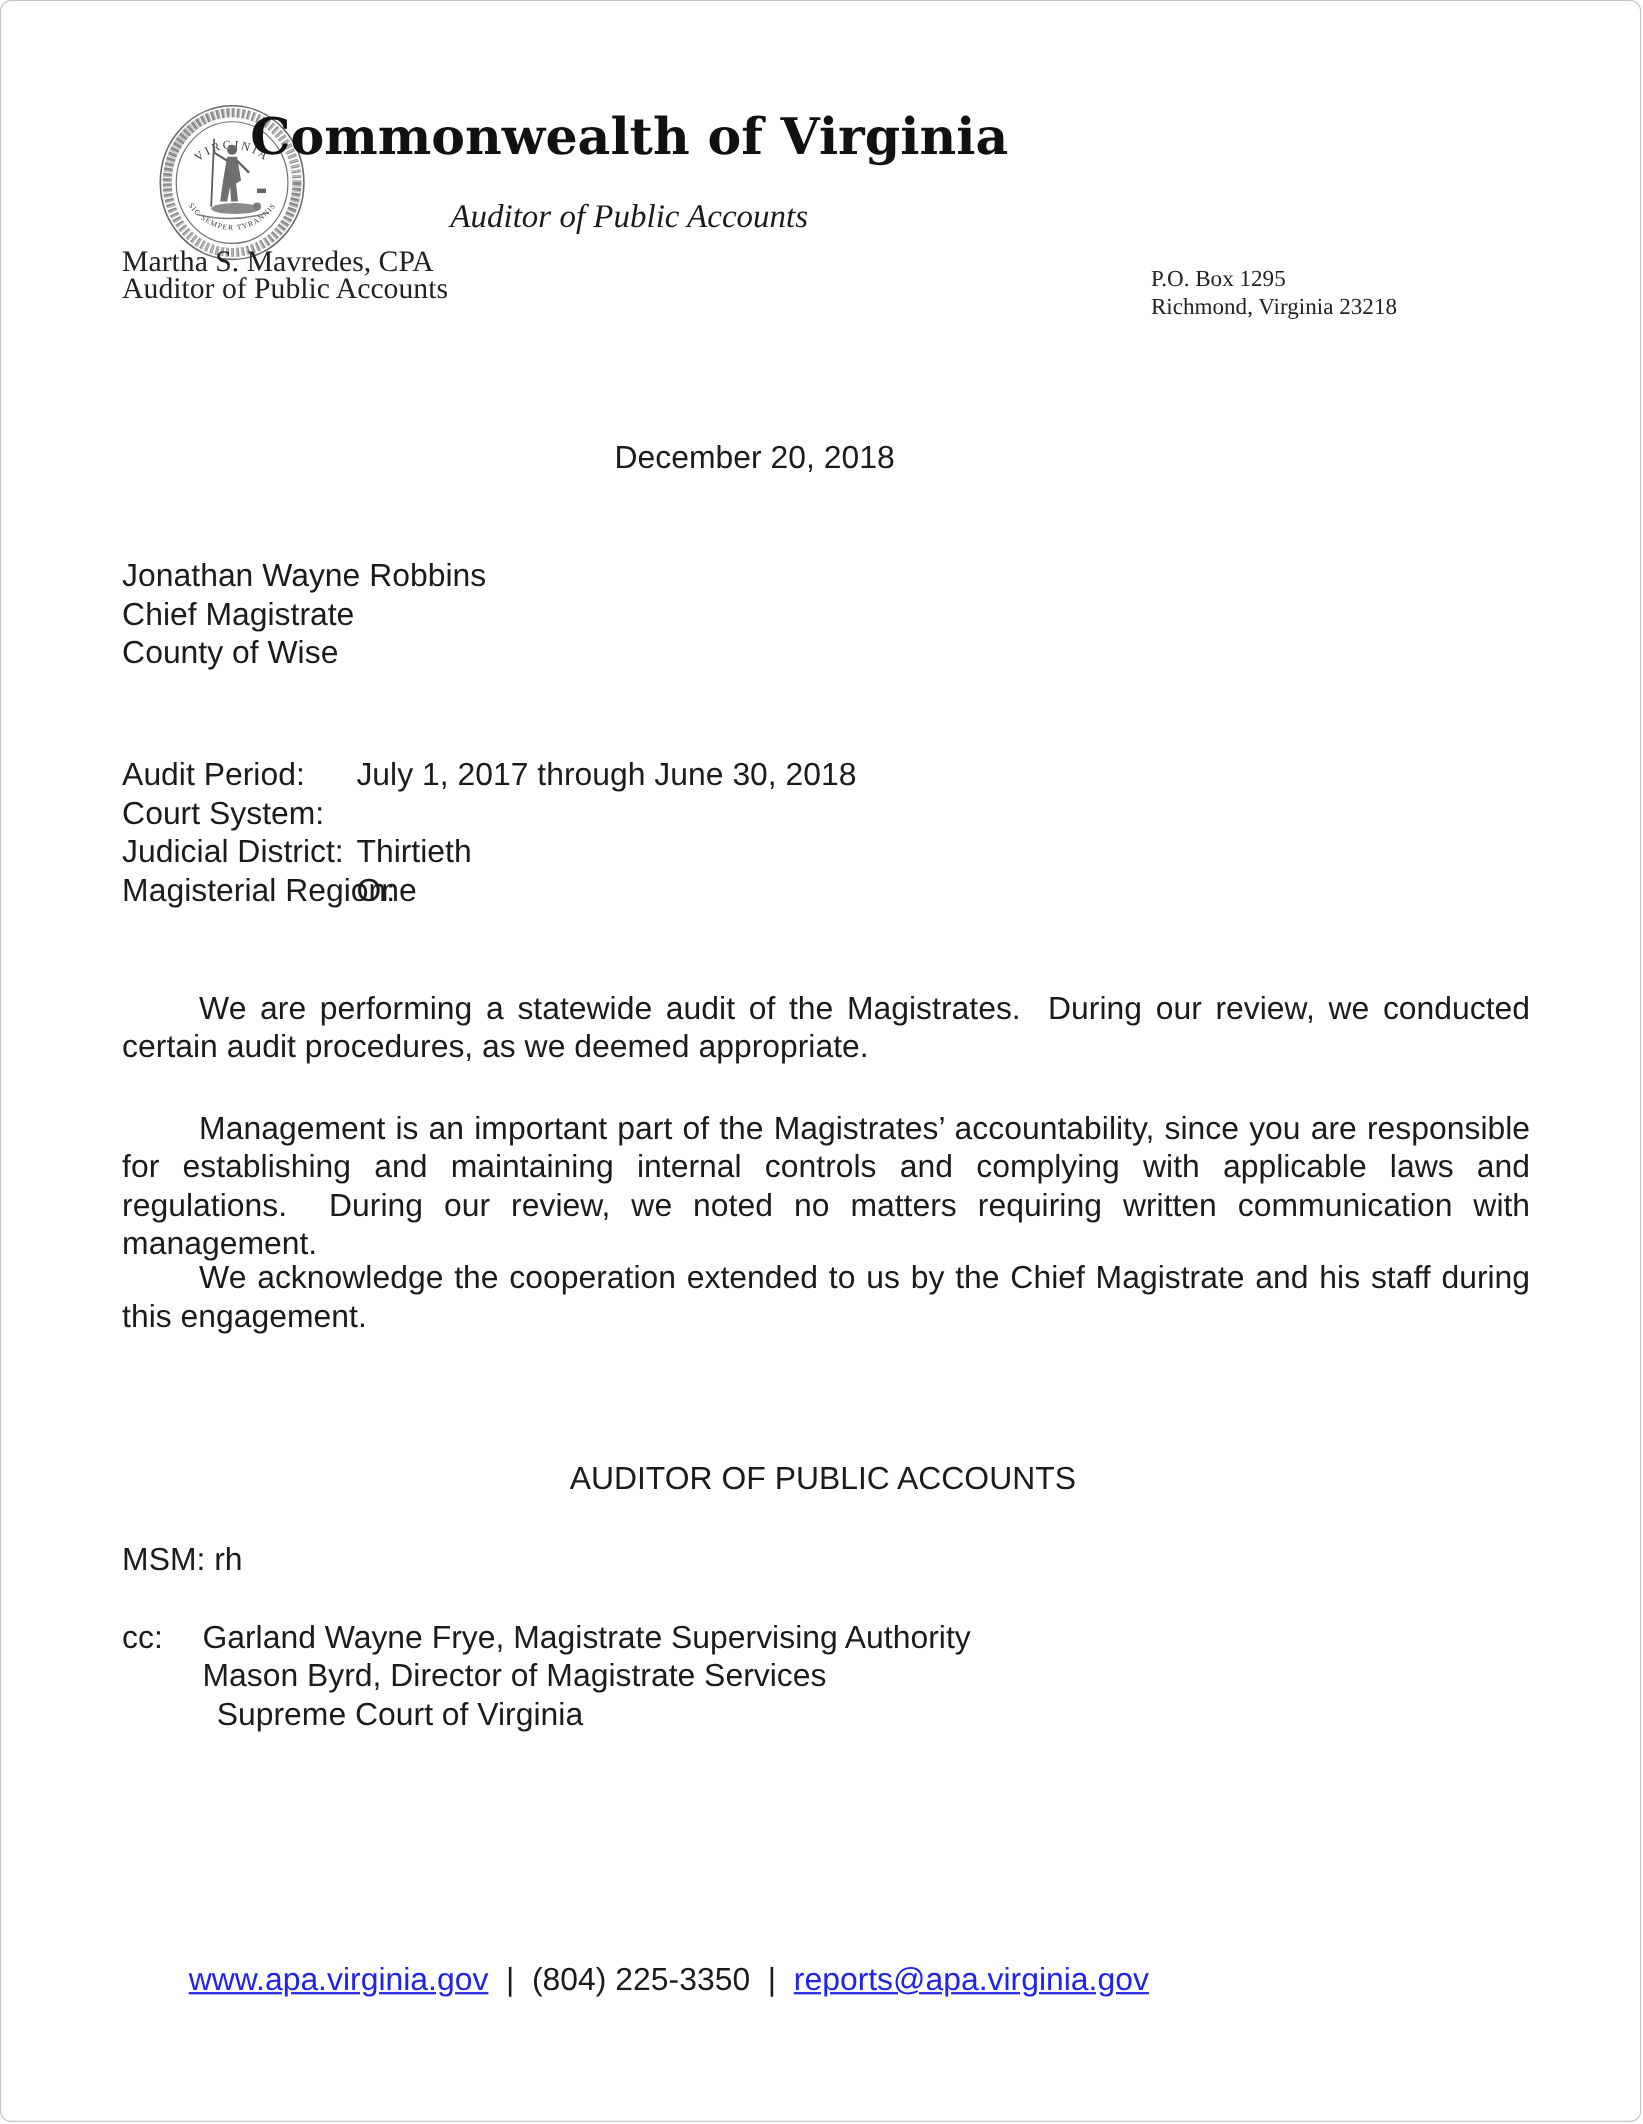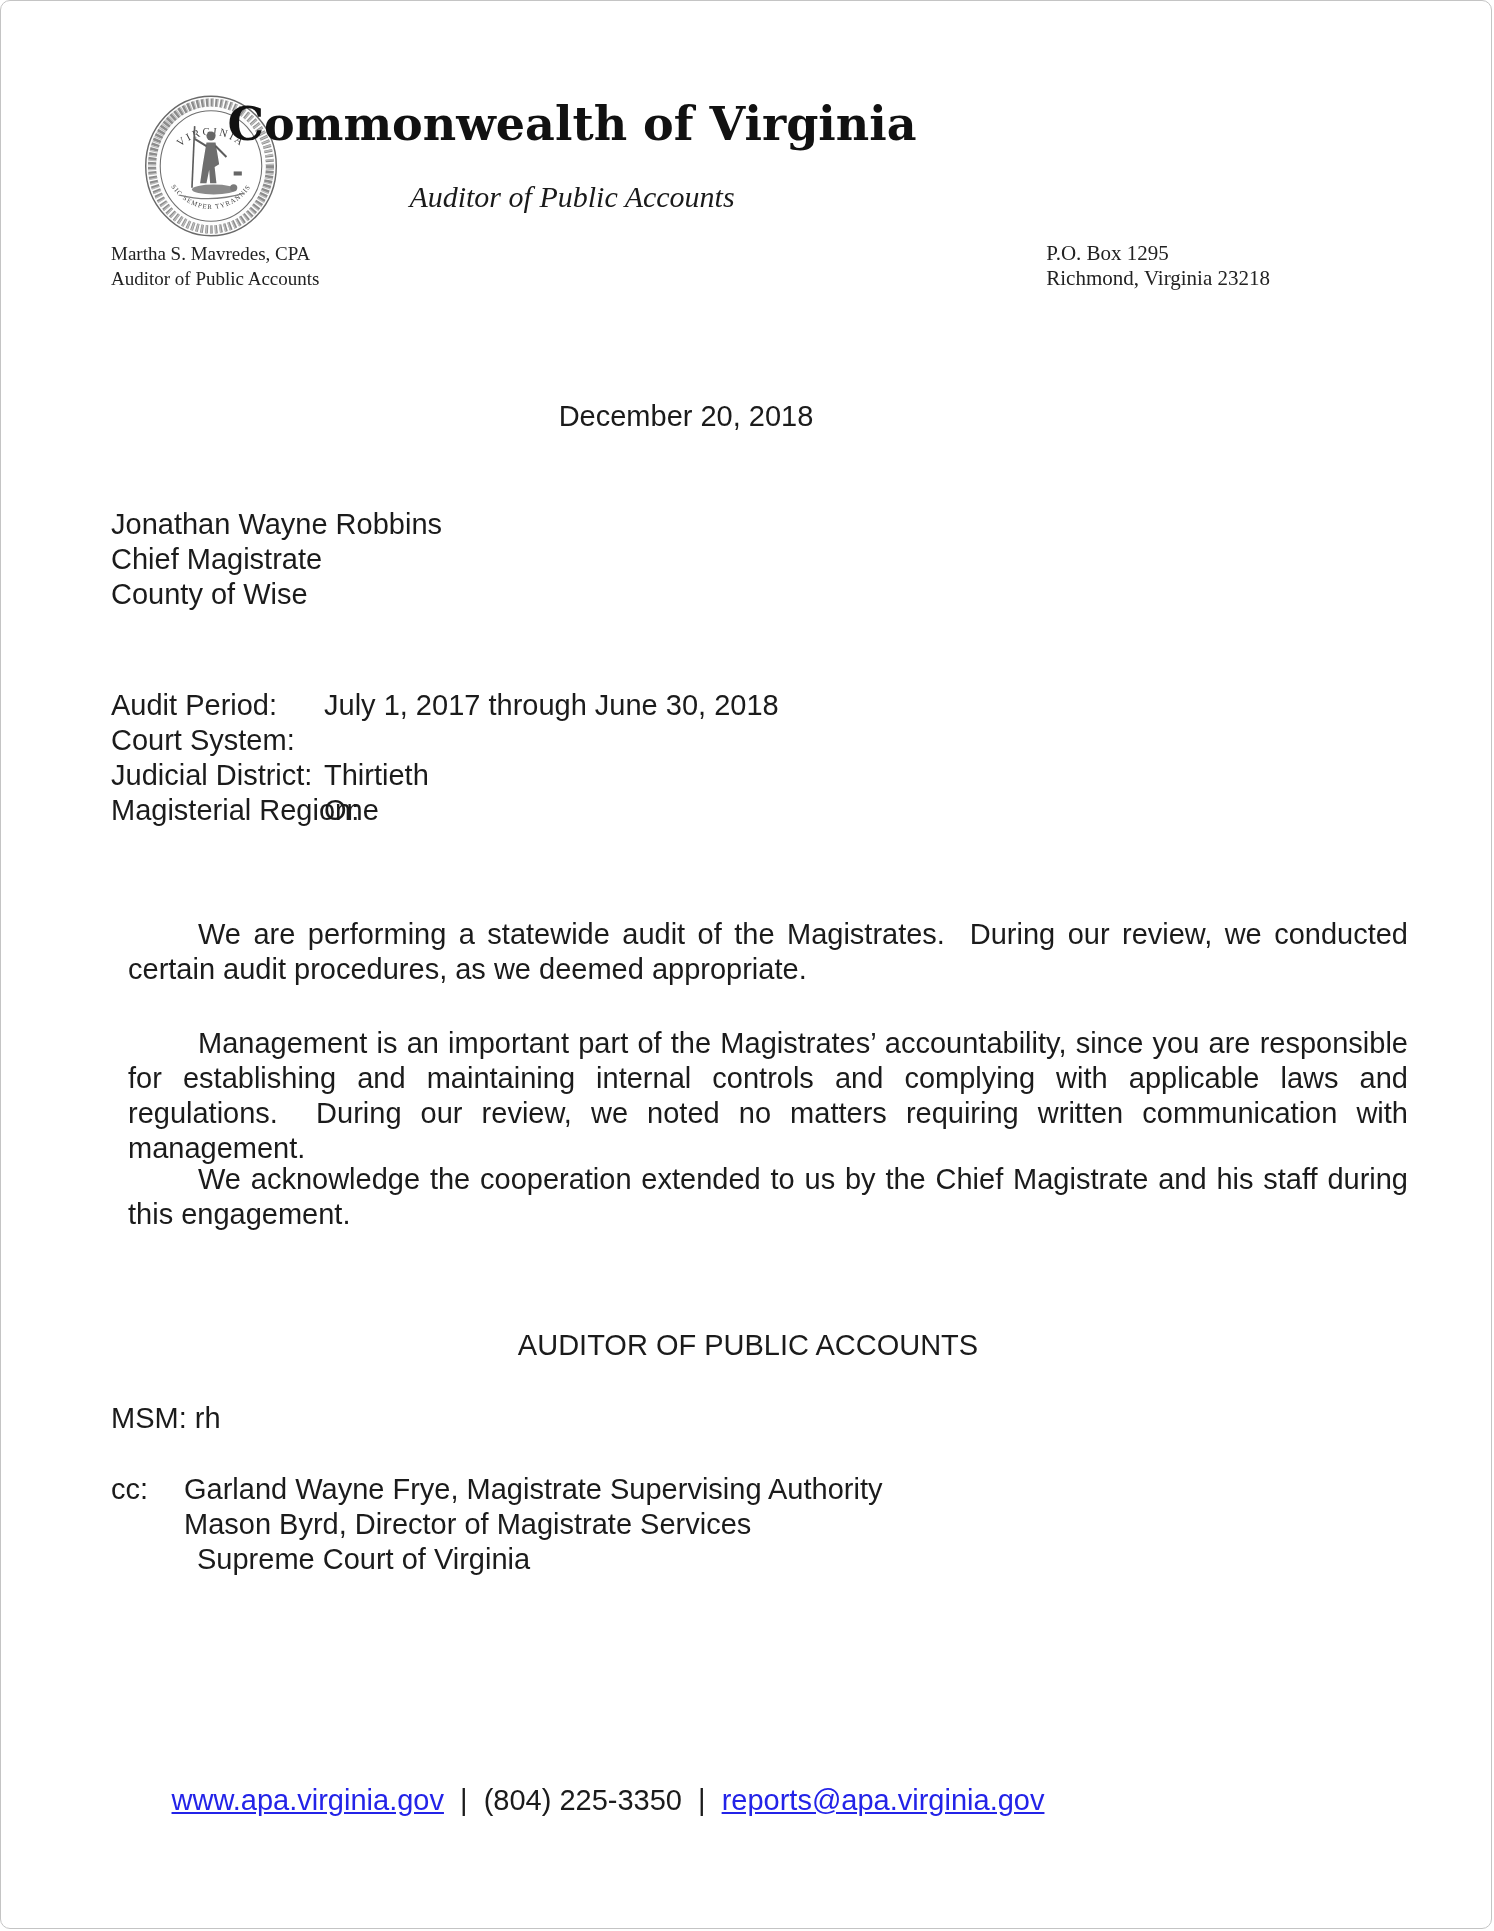--- a/index.html
+++ b/index.html
@@ -23,43 +23,43 @@
     font-weight:700;font-size:46px;line-height:54px;color:#111;
     letter-spacing:0px;
   }
   .org-subtitle{
     position:absolute;left:221px;top:178px;width:700px;
     text-align:center;
     font-family:"Liberation Serif",serif;
     font-style:italic;font-size:30px;line-height:36px;color:#1a1a1a;
   }
   .official-block{
-    position:absolute;left:110px;top:240px;
+    position:absolute;left:110px;top:224px;
     font-family:"Liberation Serif",serif;
-    font-size:19px;line-height:25px;color:#222;
+    font-size:27px;line-height:25px;color:#222;
   }
   .address-block{
     position:absolute;right:221px;top:240px;
     text-align:left;
     font-family:"Liberation Serif",serif;
     font-size:21px;line-height:25px;color:#222;
   }
   
   .date-line{
     position:absolute;left:0;top:398px;width:1370px;
     text-align:center;font-size:29px;line-height:35px;
   }
   .recipient-block{position:absolute;left:110px;top:506px;font-size:29px;line-height:35px;}
   .details-block{position:absolute;left:110px;top:687px;font-size:29px;line-height:35px;}
   .detail-row{display:flex;white-space:nowrap;}
   .detail-label{width:213px;flex:0 0 213px;}
   .body-paragraph{
     position:absolute;left:110px;width:1280px;
     font-size:29px;line-height:35px;
-    text-align:justify;text-indent:70px;margin:17px;
+    text-align:justify;text-indent:70px;margin:0;
   }
   .p1{top:899px;}
   .p2{top:1008px;}
   .p3{top:1144px;}
   .signature-line{
     position:absolute;left:0;top:1327px;width:1494px;
     text-align:center;font-size:29px;line-height:35px;
   }
   .reference-line{position:absolute;left:110px;top:1400px;font-size:29px;line-height:35px;}
   .cc-block{position:absolute;left:110px;top:1471px;font-size:29px;line-height:35px;}

